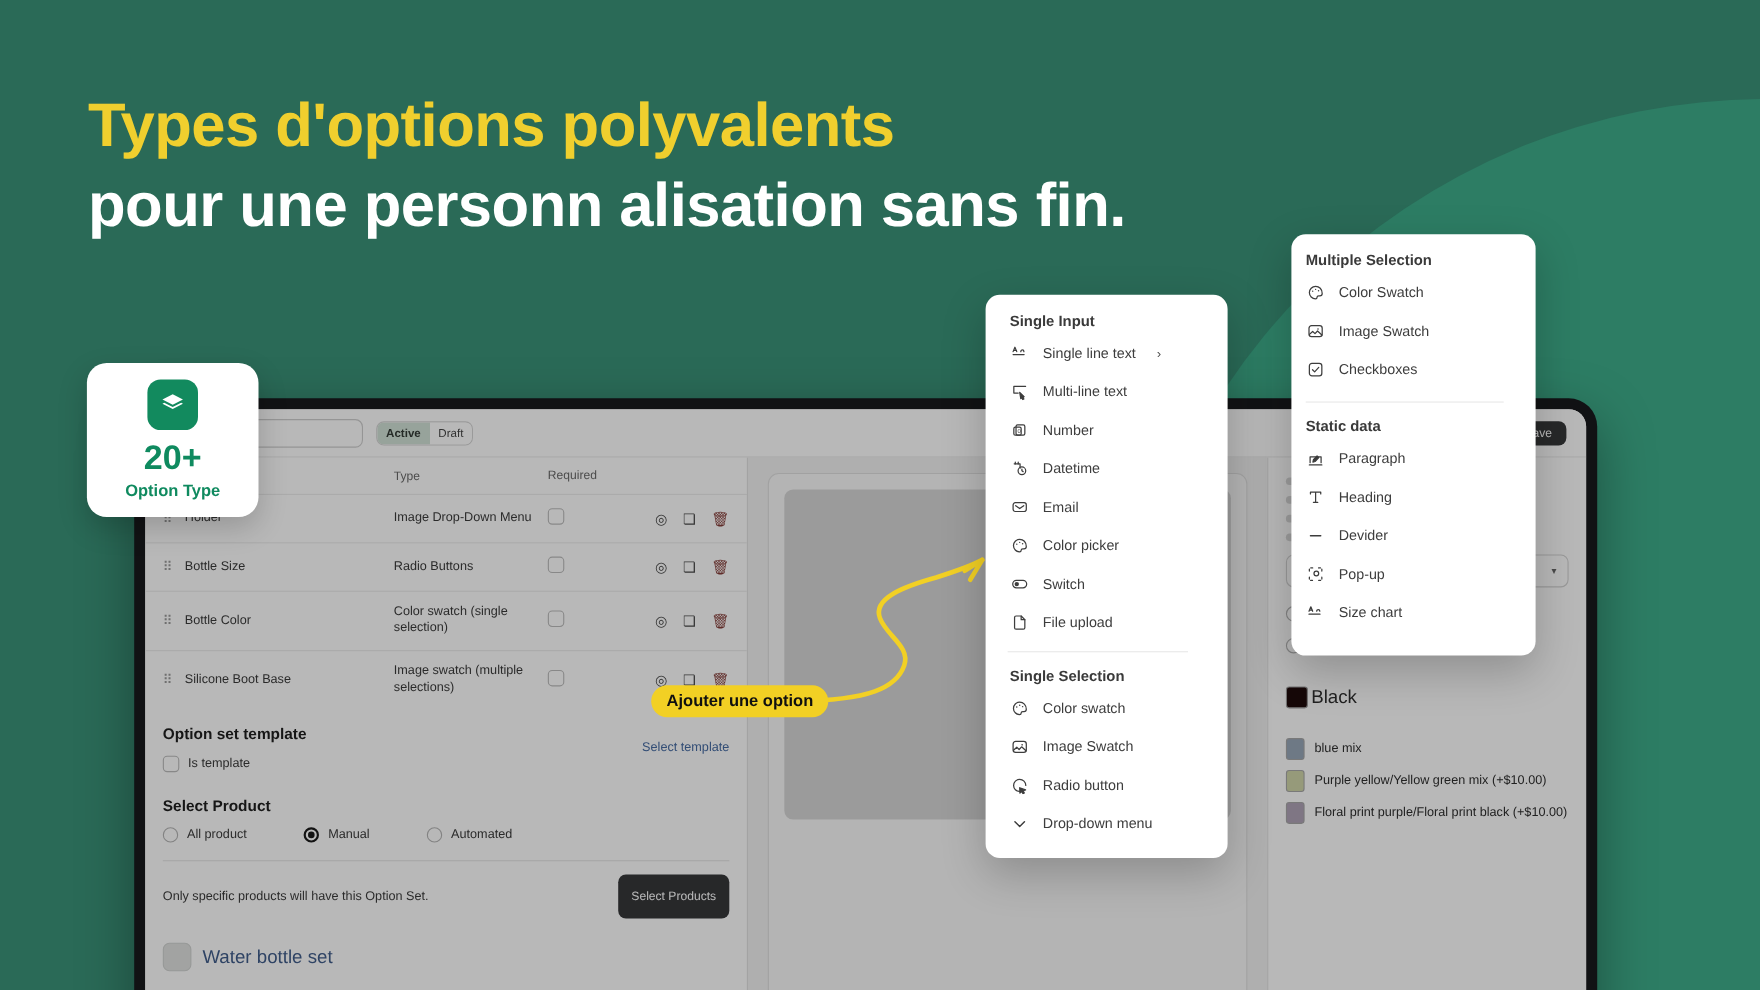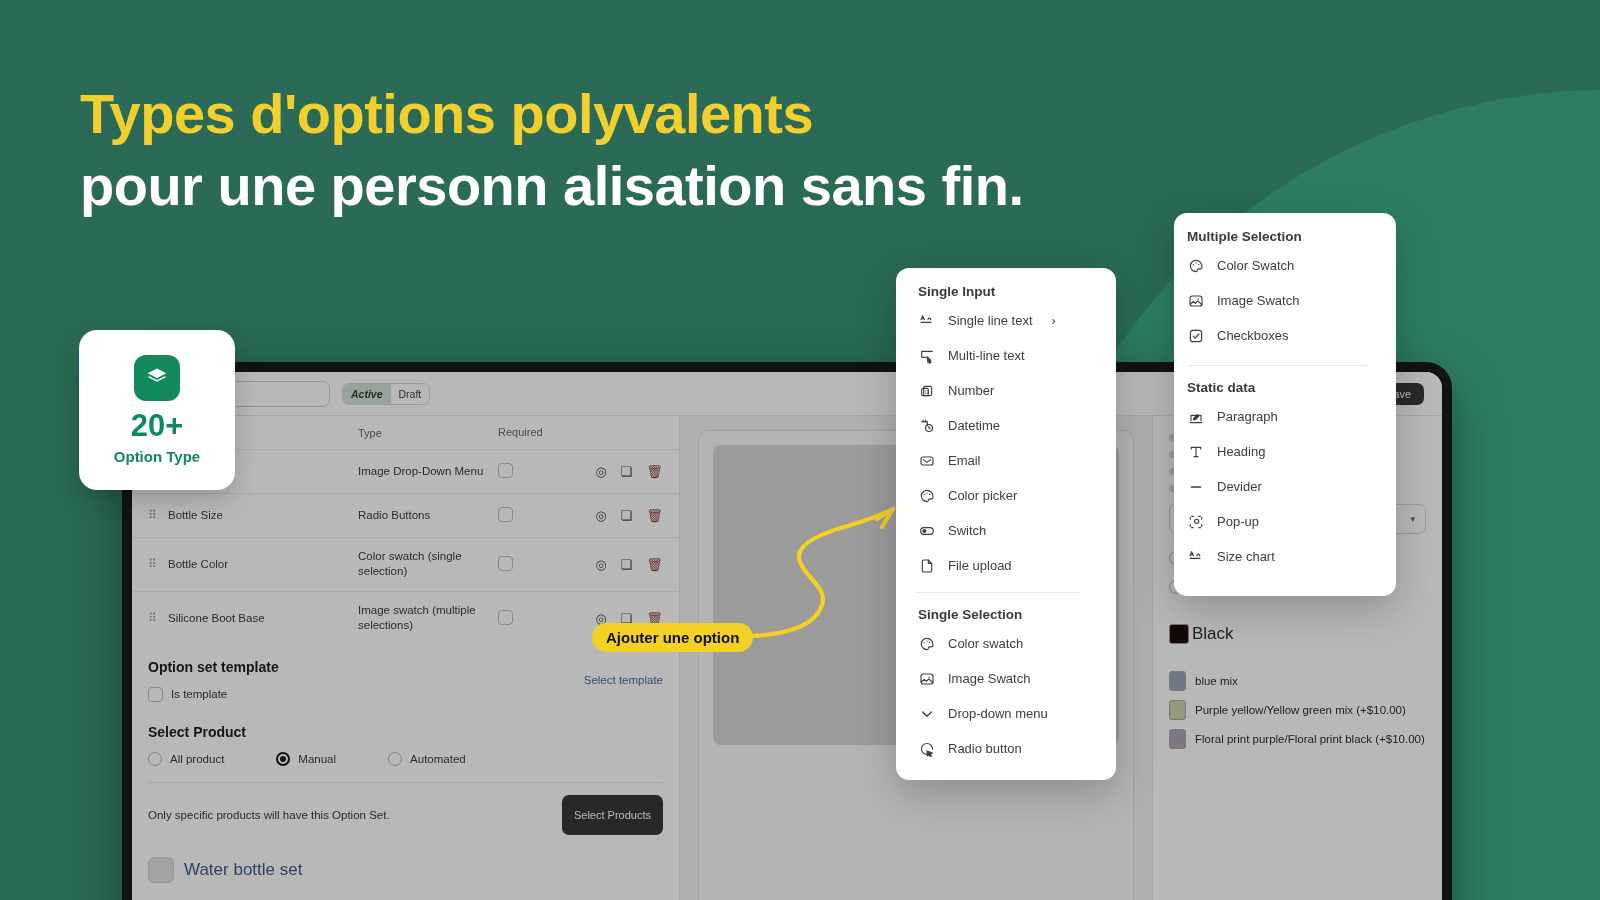--- a/index.html
+++ b/index.html
@@ -66,21 +66,21 @@
     font-size:11.5px; color:#2d2d2d;
   }
   .seg {
     display:flex; border:1px solid #d6d6d6; border-radius:7px; overflow:hidden;
     height:22px;
   }
   .seg span {
     font-size:10.5px; padding:0 8px; display:flex; align-items:center;
     color:#2f3d34;
   }
-  .seg .on { background:#c8e6d2; font-weight:600;font-style:italic; }
+  .seg .on { background:#c8e6d2; font-weight:600; }
   .seg .off { background:#fff; color:#454545; }
   .topbar-spacer { flex:1; }
   .save-btn {
     background:#35373b; color:#fff; font-size:11px;
     padding:5px 13px; border-radius:7px; border:none;
   }
 
   
   .app-body { display:flex; height:calc(100% - 44px); }
   .pane-left  { width:548px; border-right:1px solid #e3e3e3; background:#fff; position:relative; }
@@ -162,21 +162,21 @@
   .rp .swatch {
     width:20px; height:20px; border-radius:3px; border:1.5px solid #9e9e9e;
   }
   .rp .imgopt { display:flex; align-items:center; gap:9px; font-size:11.5px; color:#2e2e2e; margin-bottom:9px; }
   .rp .imgthumb { width:17px; height:20px; border-radius:3px; border:1px solid #a8a8a8; }
   .rp .spacer18 { height:18px; }
 
   
   #badge {
     position:absolute; left:79px; top:330px; z-index:60;
-    width:156px; height:160px; background:#fff; border-radius:18px;
+    width:156px; height:140px; background:#fff; border-radius:18px;
     display:flex; flex-direction:column; align-items:center; justify-content:center;
     box-shadow:0 10px 26px rgba(0,0,0,.18);
   }
   #badge .bicon {
     width:46px; height:46px; border-radius:12px; background:#128a5e;
     display:flex; align-items:center; justify-content:center; margin-bottom:9px;
   }
   #badge .bnum { font-size:31px; font-weight:bold; color:#0f8a5f; line-height:1; }
   #badge .blbl { font-size:15px; font-weight:bold; color:#0f8a5f; margin-top:7px; }
 
@@ -508,34 +508,34 @@
         <svg width="16" height="16" viewBox="0 0 24 24" fill="none" stroke="#3d3d3d" stroke-width="1.7" stroke-linecap="round" stroke-linejoin="round">
           <rect x="3" y="4.5" width="18" height="15" rx="3.5"></rect>
           <path d="M3.6 16.5l4.4-4 3.2 3 3.4-3.6 6 5.4"></path>
           <circle cx="15.3" cy="9.2" r="1.1" fill="#3d3d3d" stroke="none"></circle>
         </svg>
       </span>
       <span>Image Swatch</span>
     </div>
     <div class="mi">
       <span class="mi-ico">
+        <svg width="16" height="16" viewBox="0 0 24 24" fill="none" stroke="#3d3d3d" stroke-width="1.7" stroke-linecap="round" stroke-linejoin="round">
+          <path d="M20.3 12a8.3 8.3 0 1 0-8.3 8.3"></path>
+          <path d="M12 15.2l8 3-3.3 1.1 1.6 3-1.8.9-1.6-3-2.6 2.2z" fill="#3d3d3d"></path>
+        </svg>
+      </span>
+      <span>Radio button</span>
+    </div>
+    <div class="mi">
+      <span class="mi-ico">
         <svg width="16" height="16" viewBox="0 0 24 24" fill="none" stroke="#3d3d3d" stroke-width="2" stroke-linecap="round" stroke-linejoin="round">
           <path d="M5.5 9l6.5 6.5L18.5 9"></path>
         </svg>
       </span>
       <span>Drop-down menu</span>
-    </div>
-    <div class="mi">
-      <span class="mi-ico">
-        <svg width="16" height="16" viewBox="0 0 24 24" fill="none" stroke="#3d3d3d" stroke-width="1.7" stroke-linecap="round" stroke-linejoin="round">
-          <path d="M20.3 12a8.3 8.3 0 1 0-8.3 8.3"></path>
-          <path d="M12 15.2l8 3-3.3 1.1 1.6 3-1.8.9-1.6-3-2.6 2.2z" fill="#3d3d3d"></path>
-        </svg>
-      </span>
-      <span>Radio button</span>
     </div>
   </div>
 <div class="menu" id="menu-multi">
     <div class="grp-title">Multiple Selection</div>
     <div class="mi">
       <span class="mi-ico">
         <svg width="16" height="16" viewBox="0 0 24 24" fill="none" stroke="#3d3d3d" stroke-width="1.7" stroke-linecap="round" stroke-linejoin="round">
           <path d="M12 3.5a8.5 8.5 0 1 0 0 17c1.3 0 1.9-.9 1.9-1.8 0-1.7 1-2.4 2.4-2.4h1.6c2 0 3.1-1.2 3.1-3.1C21 7.2 17 3.5 12 3.5z"></path>
           <circle cx="8" cy="10" r="1" fill="#3d3d3d" stroke="none"></circle>
           <circle cx="12" cy="7.6" r="1" fill="#3d3d3d" stroke="none"></circle>

